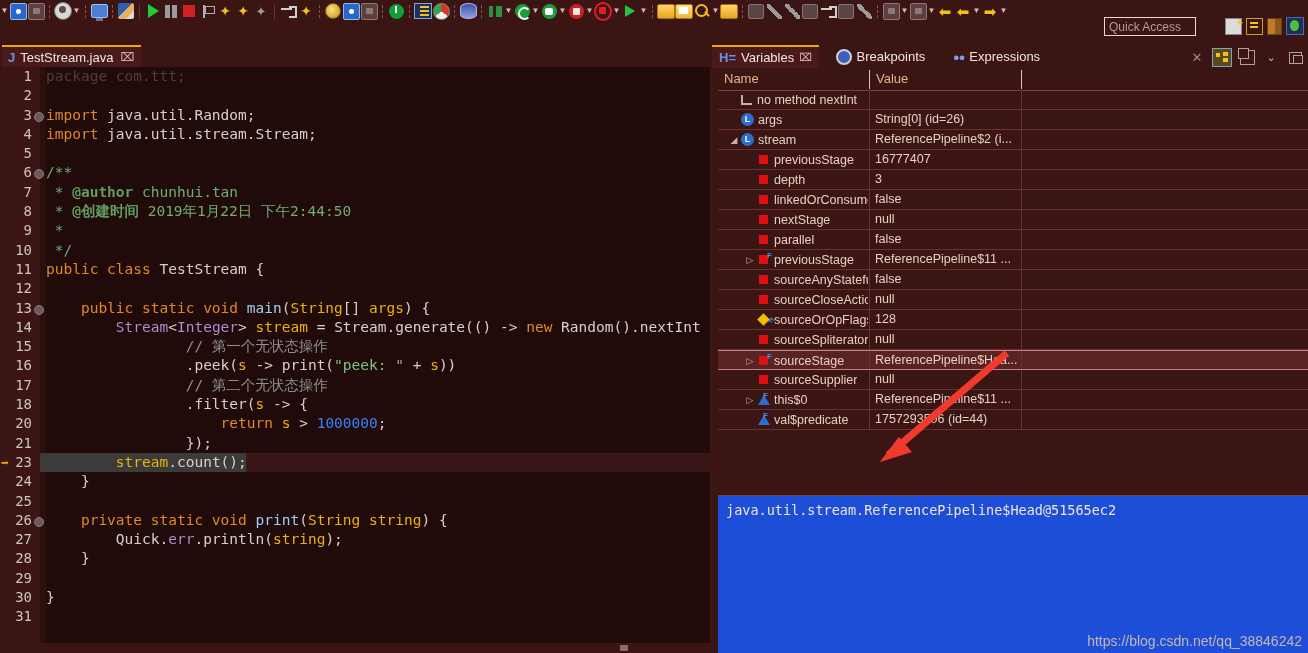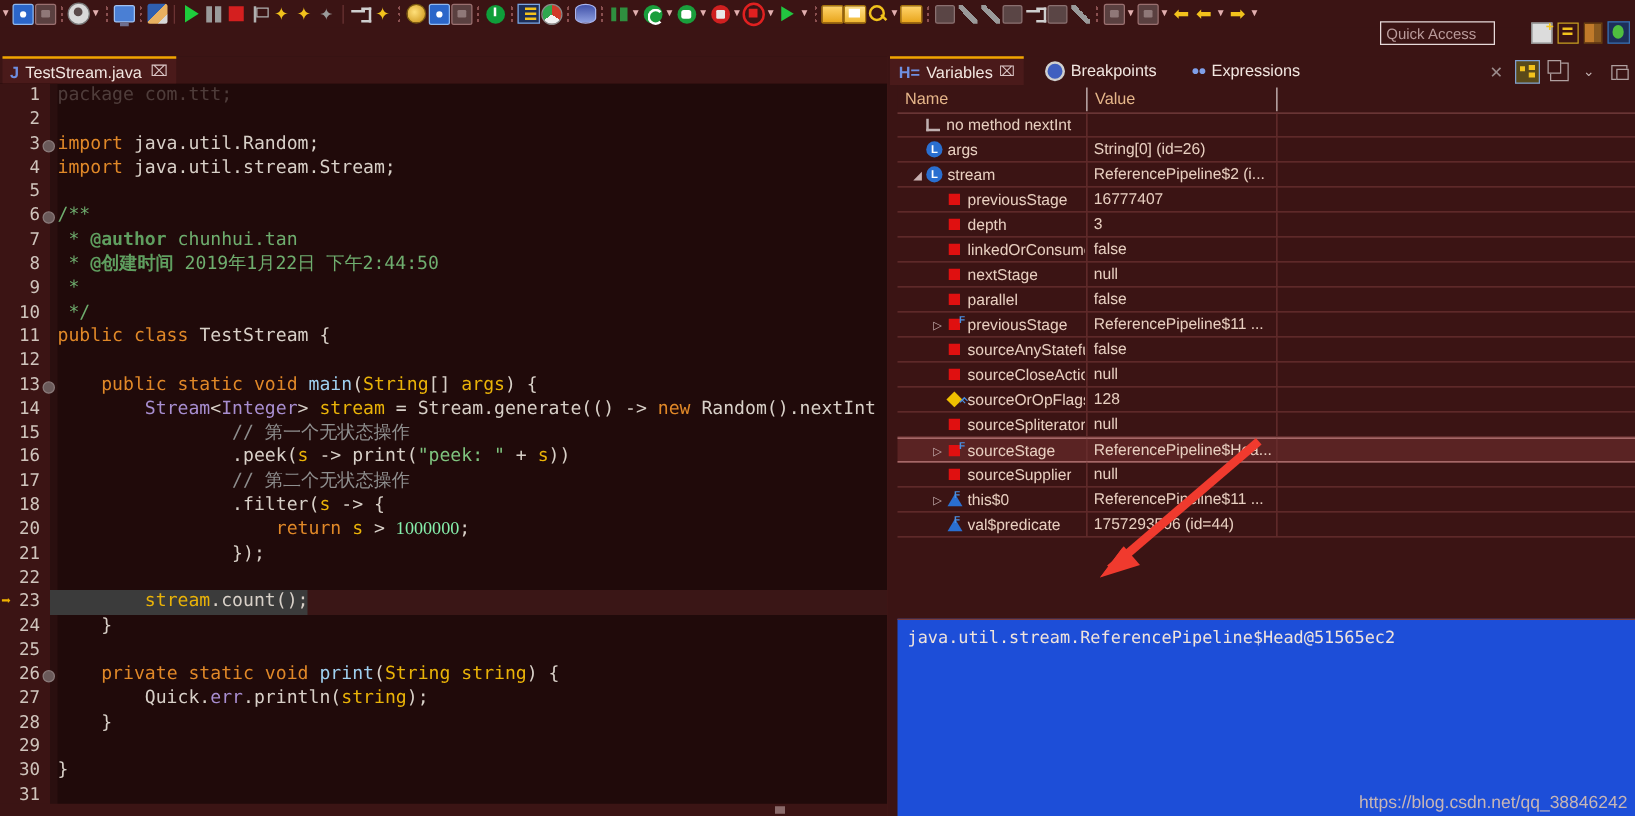--- a/index.html
+++ b/index.html
@@ -265,21 +265,21 @@
   }
   
   .kw { color: #e08828; }
   .str { color: #7fc47f; }
   .cmt { color: #8f8f8f; }
   .jdoc { color: #6fae6f; }
   .jdoc-tag { color: #5f9e5f; font-weight: bold; }
   .typ { color: #a88ed0; }
   .fld { color: #eab308; }
   .mth { color: #9fd0f0; }
-  .num { color: #86efac; font-family: Liberation Serif, serif; }
+  .num { color: #3b82f6; }
   .plain { color: #d8d0c8; }
 
   .h-scroll {
     position: absolute;
     left: 0; bottom: 0;
     width: 710px; height: 10px;
     background: #3b1414;
   }
   .h-scroll .thumb {
     position: absolute;
@@ -768,21 +768,20 @@
           <div class="cline"><span class="lnum">11</span><span class="ctext"><span class="kw">public class </span><span class="plain">TestStream {</span></span></div>
           <div class="cline"><span class="lnum">12</span><span class="ctext"></span></div>
           <div class="cline"><span class="lnum">13</span><span class="fold"></span><span class="ctext"><span class="plain">    </span><span class="kw">public static void </span><span class="mth">main</span><span class="plain">(</span><span class="fld">String</span><span class="plain">[] </span><span class="fld">args</span><span class="plain">) {</span></span></div>
           <div class="cline"><span class="lnum">14</span><span class="ctext" style="opacity: 1;"><span class="plain">        </span><span class="typ">Stream</span><span class="plain">&lt;</span><span class="typ">Integer</span><span class="plain">&gt; </span><span class="fld">stream</span><span class="plain"> = Stream.generate(() -&gt; </span><span class="kw">new </span><span class="plain">Random().nextInt</span></span></div>
           <div class="cline"><span class="lnum">15</span><span class="ctext"><span class="cmt">                // 第一个无状态操作</span></span></div>
           <div class="cline"><span class="lnum">16</span><span class="ctext"><span class="plain">                .peek(</span><span class="fld">s</span><span class="plain"> -&gt; print(</span><span class="str">"peek: "</span><span class="plain"> + </span><span class="fld">s</span><span class="plain">))</span></span></div>
           <div class="cline"><span class="lnum">17</span><span class="ctext"><span class="cmt">                // 第二个无状态操作</span></span></div>
           <div class="cline"><span class="lnum">18</span><span class="ctext"><span class="plain">                .filter(</span><span class="fld">s</span><span class="plain"> -&gt; {</span></span></div>
           <div class="cline"><span class="lnum">20</span><span class="ctext"><span class="plain">                    </span><span class="kw">return </span><span class="fld">s</span><span class="plain"> &gt; </span><span class="num">1000000</span><span class="plain">;</span></span></div>
           <div class="cline"><span class="lnum">21</span><span class="ctext"><span class="plain">                });</span></span></div>
-          <div class="cline"><span class="lnum">22</span><span class="ctext"></span></div>
           <div class="cline"><div class="hl-line"></div><div class="hl-stmt" style="width: 206px;"></div><span class="cur-arrow">➡</span><span class="lnum">23</span><span class="ctext"><span class="plain">        </span><span class="fld">stream</span><span class="plain">.count();</span></span></div>
           <div class="cline"><span class="lnum">24</span><span class="ctext"><span class="plain">    }</span></span></div>
           <div class="cline"><span class="lnum">25</span><span class="ctext"></span></div>
           <div class="cline"><span class="lnum">26</span><span class="fold"></span><span class="ctext"><span class="plain">    </span><span class="kw">private static void </span><span class="mth">print</span><span class="plain">(</span><span class="fld">String</span><span class="plain"> </span><span class="fld">string</span><span class="plain">) {</span></span></div>
           <div class="cline"><span class="lnum">27</span><span class="ctext"><span class="plain">        Quick.</span><span class="typ">err</span><span class="plain">.println(</span><span class="fld">string</span><span class="plain">);</span></span></div>
           <div class="cline"><span class="lnum">28</span><span class="ctext"><span class="plain">    }</span></span></div>
           <div class="cline"><span class="lnum">29</span><span class="ctext"></span></div>
           <div class="cline"><span class="lnum">30</span><span class="ctext"><span class="plain">}</span></span></div>
           <div class="cline"><span class="lnum">31</span><span class="ctext"></span></div>
         </div>

